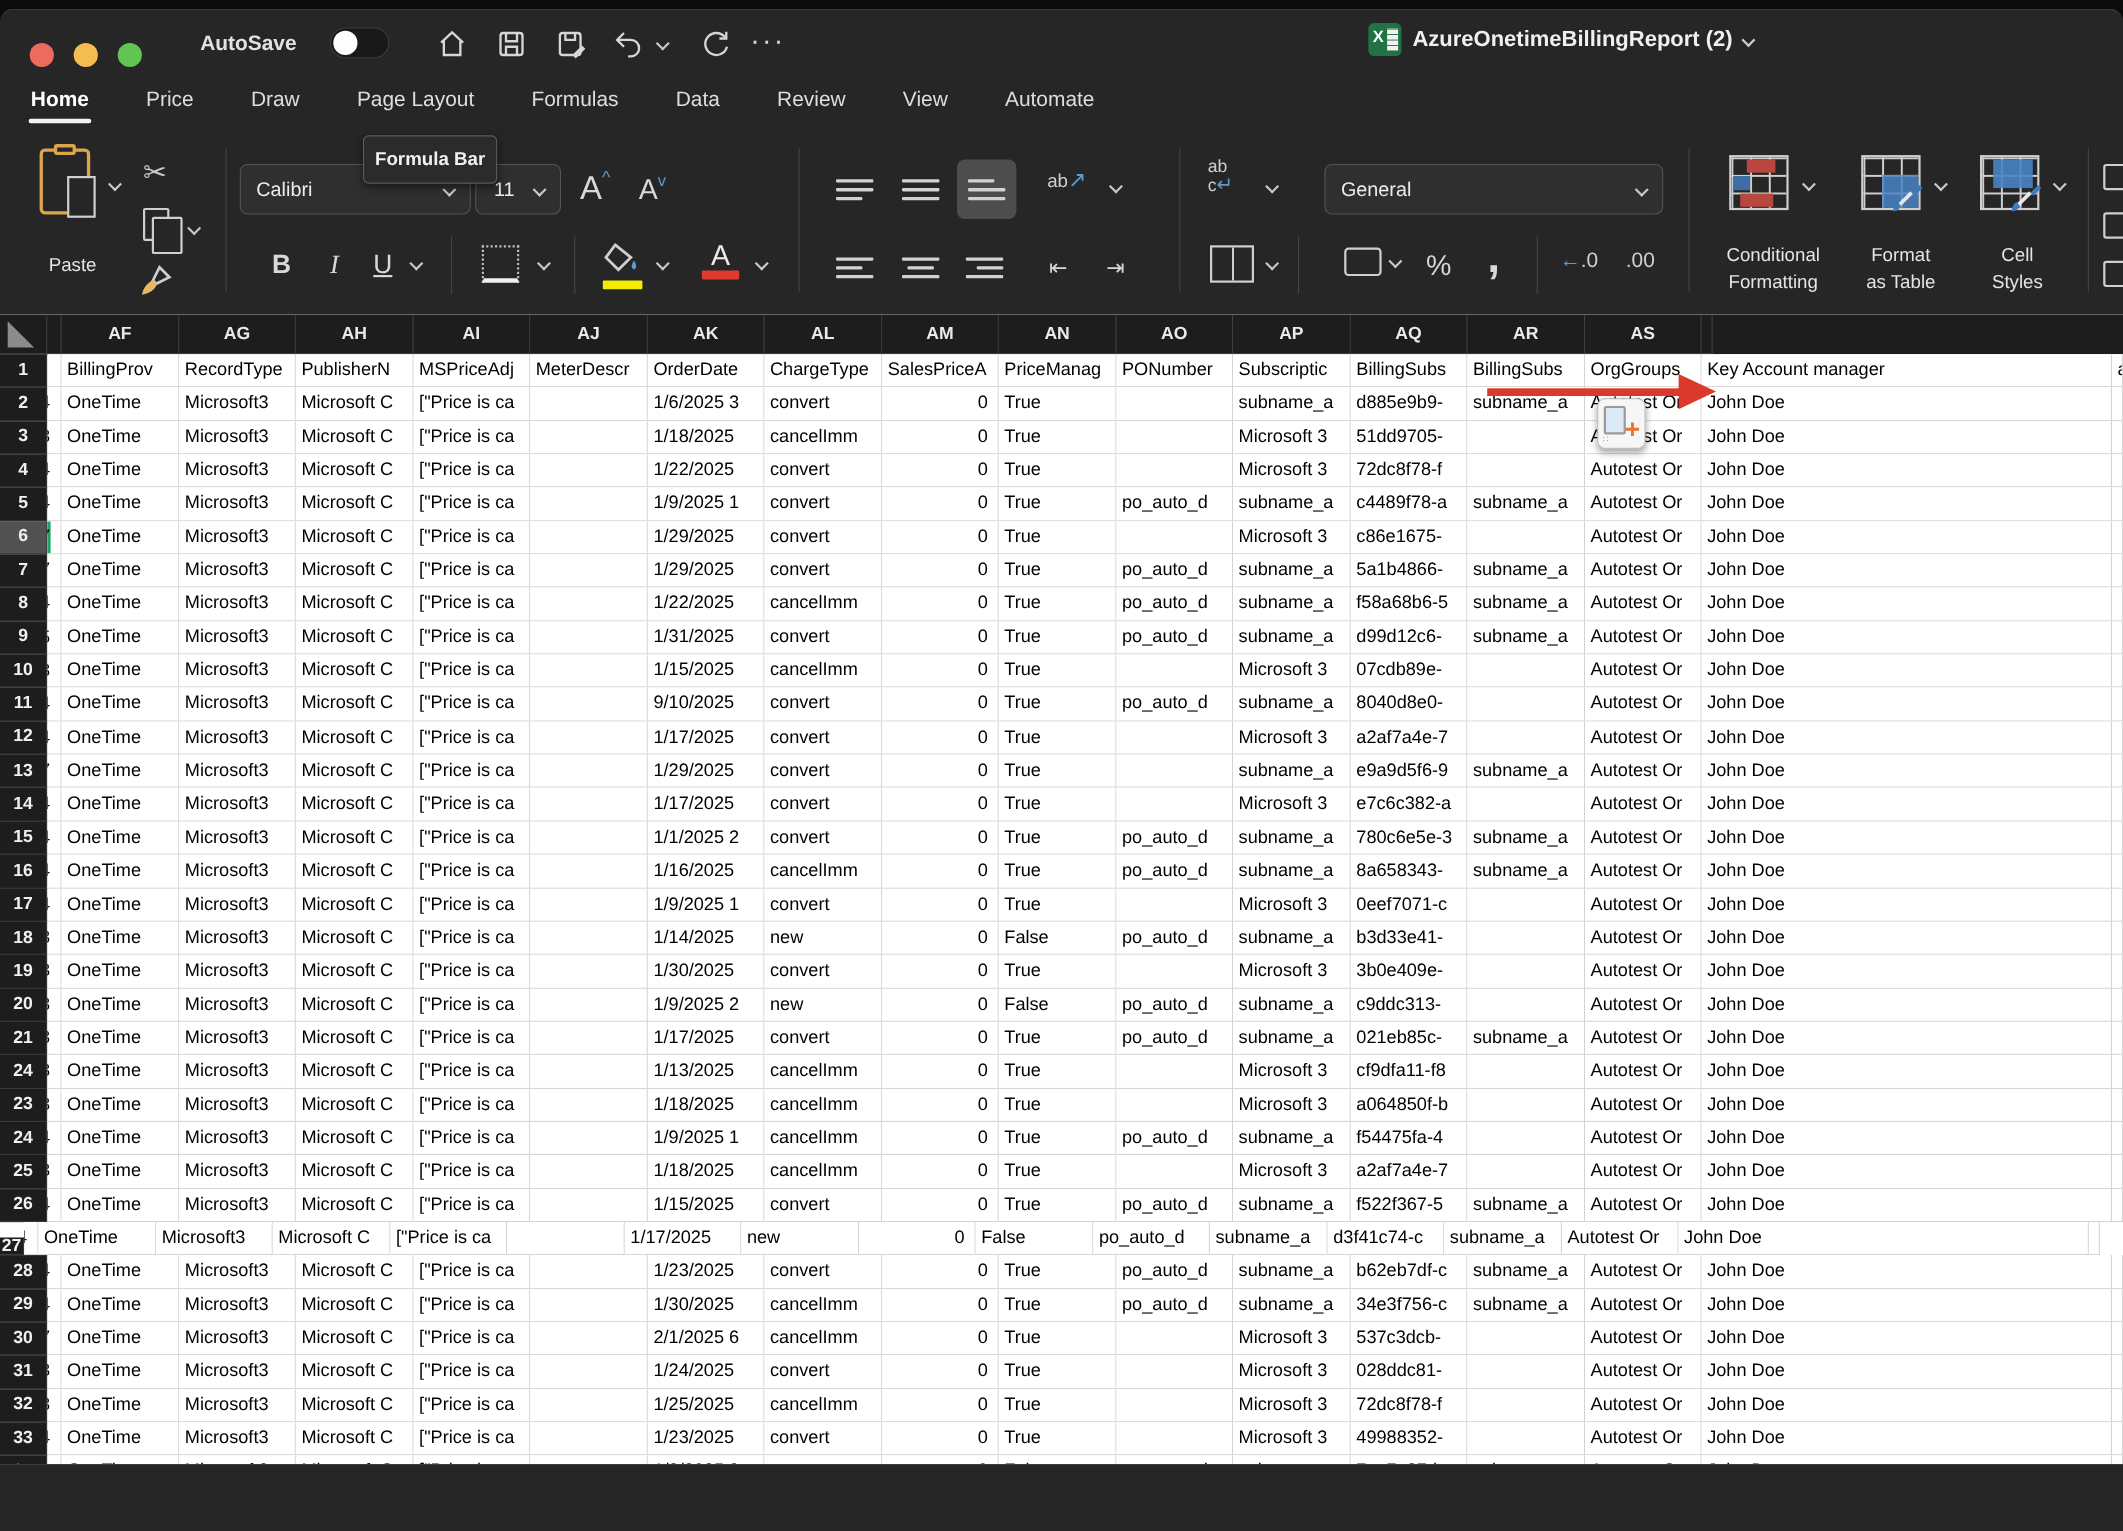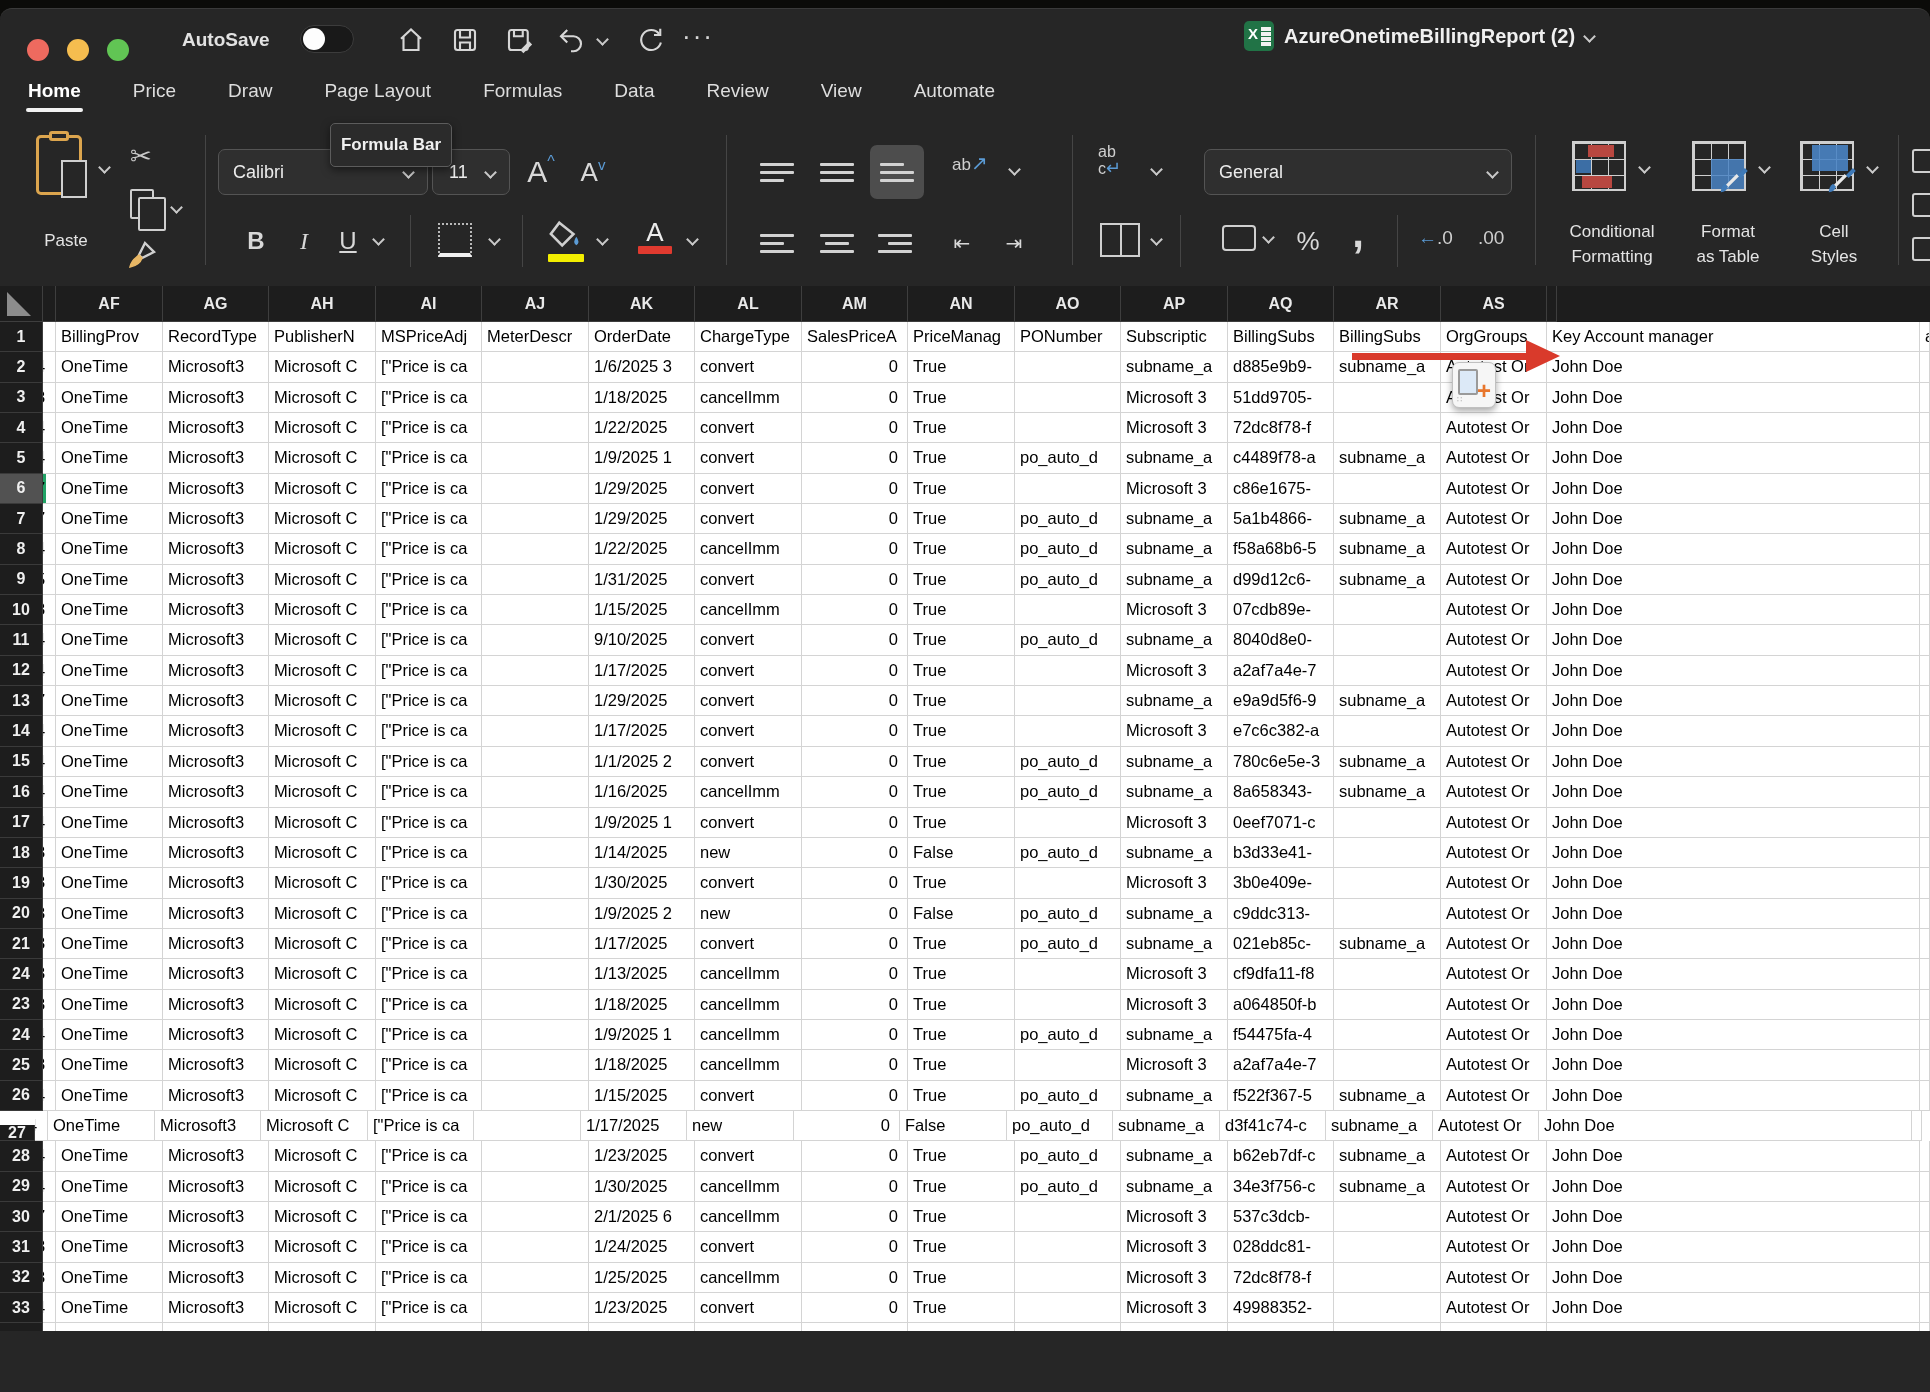--- a/index.html
+++ b/index.html
@@ -887,21 +887,21 @@
           <div class="gcell" style="width: 107px;">True</div>
           <div class="gcell" style="width: 106px;">po_auto_d</div>
           <div class="gcell" style="width: 107px;">subname_a</div>
           <div class="gcell" style="width: 106px;">f522f367-5</div>
           <div class="gcell" style="width: 107px;">subname_a</div>
           <div class="gcell" style="width: 106px;">Autotest Or</div>
           <div class="gcell" style="width: 373px;">John Doe</div>
           <div class="gcell" style="width: 10px;"></div>
         </div>
         <div class="grow">
-          <div class="rownum" style="width: 35px; margin-top: 14px;">27</div>
+          <div class="rownum" style="width: 22px; margin-top: 14px;">27</div>
           <div class="gcell sliver" style="width: 13px;">4</div>
           <div class="gcell" style="width: 107px;">OneTime</div>
           <div class="gcell" style="width: 106px;">Microsoft3</div>
           <div class="gcell" style="width: 107px;">Microsoft C</div>
           <div class="gcell" style="width: 106px;">["Price is ca</div>
           <div class="gcell" style="width: 107px;"></div>
           <div class="gcell" style="width: 106px;">1/17/2025</div>
           <div class="gcell" style="width: 107px;">new</div>
           <div class="gcell num" style="width: 106px;">0</div>
           <div class="gcell" style="width: 107px;">False</div>

